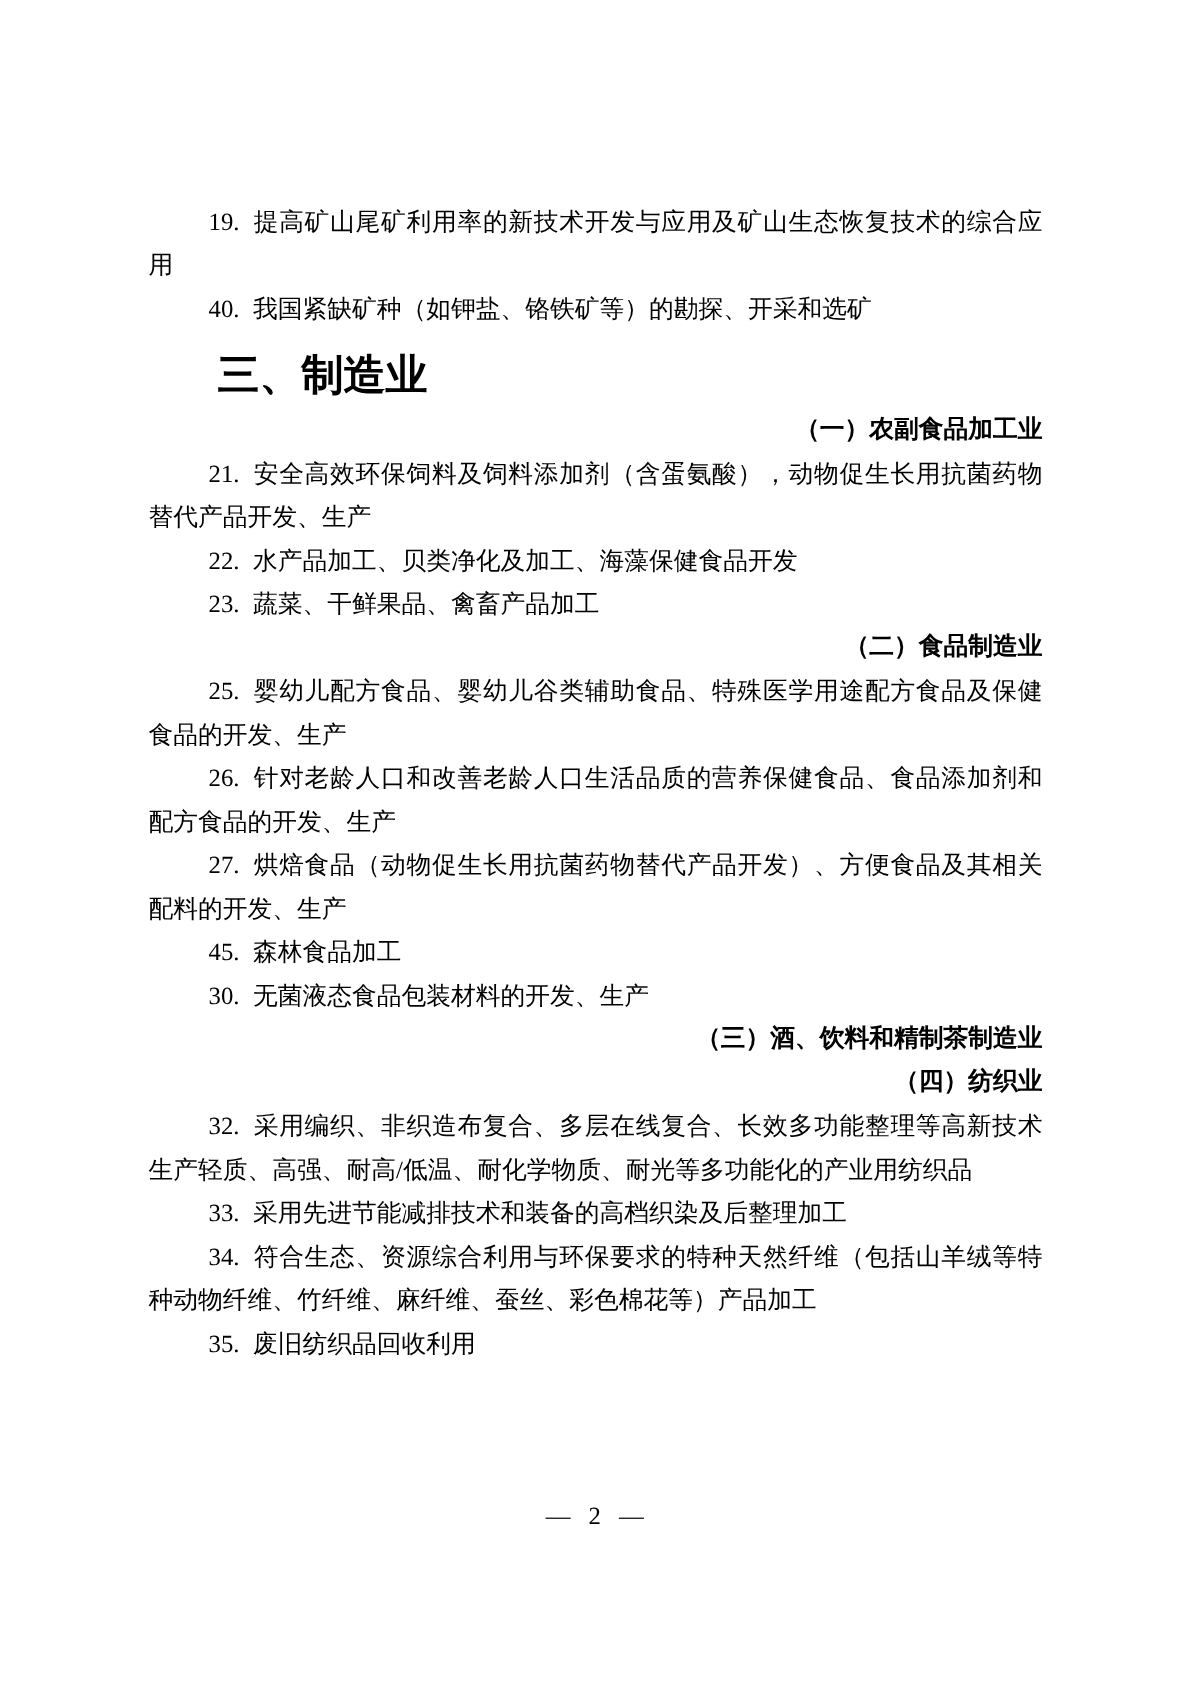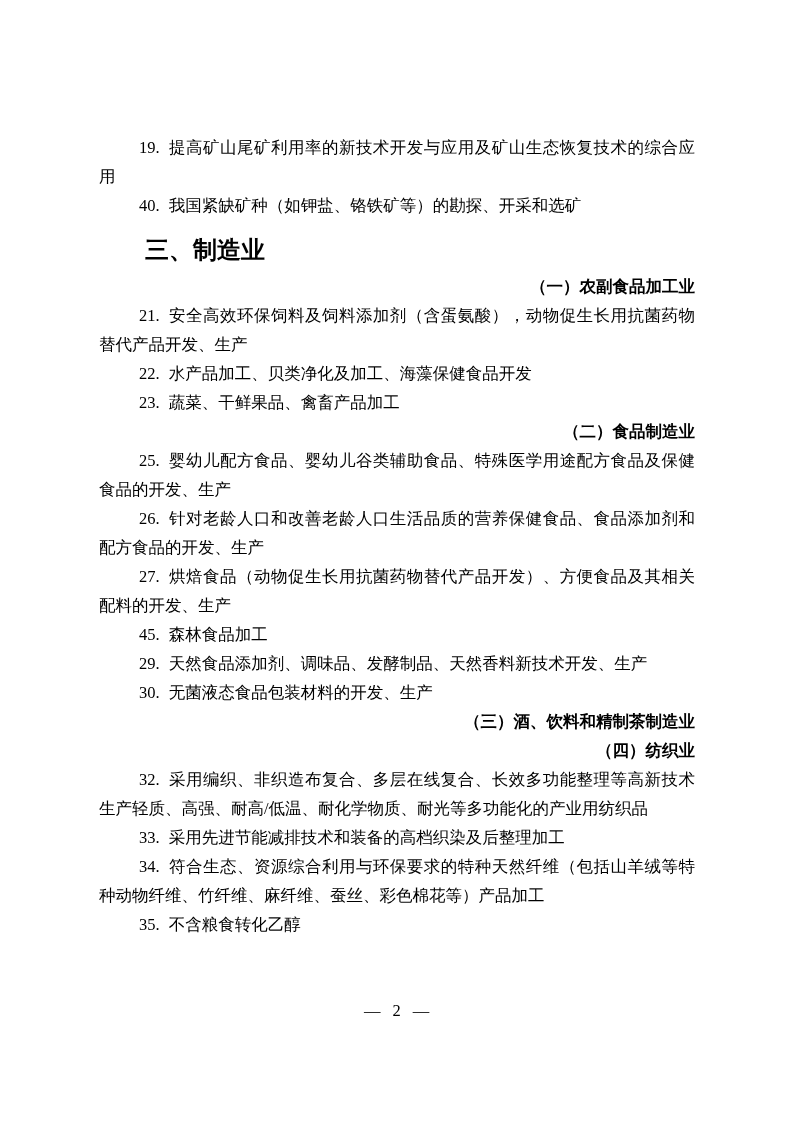--- a/index.html
+++ b/index.html
@@ -30,21 +30,21 @@
   }
   .item {
     text-indent: 40px;
   }
   .item .num {
     margin-right: 9px;
   }
   .section-heading {
     font-family: "Liberation Sans", "DejaVu Sans", sans-serif;
     font-weight: bold;
-    font-size: 24px;
+    font-size: 28px;
     line-height: 32px;
     text-indent: 46px;
     margin-top: 14px !important;
     margin-bottom: 6px !important;
     text-align: left;
   }
   .sub-heading {
     font-family: "Liberation Sans", "DejaVu Sans", sans-serif;
     font-weight: bold;
     font-size: 16.5px;
@@ -80,29 +80,28 @@
     <p class="sub-heading">（一）农副食品加工业</p>
     <p class="item"><span class="num">21.</span><span>安全高效环保饲料及饲料添加剂（含蛋氨酸），动物促生长用抗菌药物替代产品开发、生产</span></p>
     <p class="item"><span class="num">22.</span><span>水产品加工、贝类净化及加工、海藻保健食品开发</span></p>
     <p class="item"><span class="num">23.</span><span>蔬菜、干鲜果品、禽畜产品加工</span></p>
 
     <p class="sub-heading">（二）食品制造业</p>
     <p class="item"><span class="num">25.</span><span>婴幼儿配方食品、婴幼儿谷类辅助食品、特殊医学用途配方食品及保健食品的开发、生产</span></p>
     <p class="item"><span class="num">26.</span><span>针对老龄人口和改善老龄人口生活品质的营养保健食品、食品添加剂和配方食品的开发、生产</span></p>
     <p class="item"><span class="num">27.</span><span>烘焙食品（动物促生长用抗菌药物替代产品开发）、方便食品及其相关配料的开发、生产</span></p>
     <p class="item"><span class="num">45.</span><span>森林食品加工</span></p>
-    <p class="item"><span class="num">29.</span><span>天然食品添加剂、调味品、发酵制品、天然香料新技术开发、生产</span></p>
     <p class="item"><span class="num">30.</span><span>无菌液态食品包装材料的开发、生产</span></p>
 
     <p class="sub-heading">（三）酒、饮料和精制茶制造业</p>
 
     <p class="sub-heading">（四）纺织业</p>
     <p class="item"><span class="num">32.</span><span>采用编织、非织造布复合、多层在线复合、长效多功能整理等高新技术生产轻质、高强、耐高/低温、耐化学物质、耐光等多功能化的产业用纺织品</span></p>
     <p class="item"><span class="num">33.</span><span>采用先进节能减排技术和装备的高档织染及后整理加工</span></p>
     <p class="item"><span class="num">34.</span><span>符合生态、资源综合利用与环保要求的特种天然纤维（包括山羊绒等特种动物纤维、竹纤维、麻纤维、蚕丝、彩色棉花等）产品加工</span></p>
-    <p class="item"><span class="num">35.</span><span>不含粮食转化乙醇</span></p>
+    <p class="item"><span class="num">35.</span><span>废旧纺织品回收利用</span></p>
 
   </div>
 
   <div class="footer">
     <span class="dash">—</span><span>2</span><span class="dash">—</span>
   </div>
 </div>
 
 </body></html>

